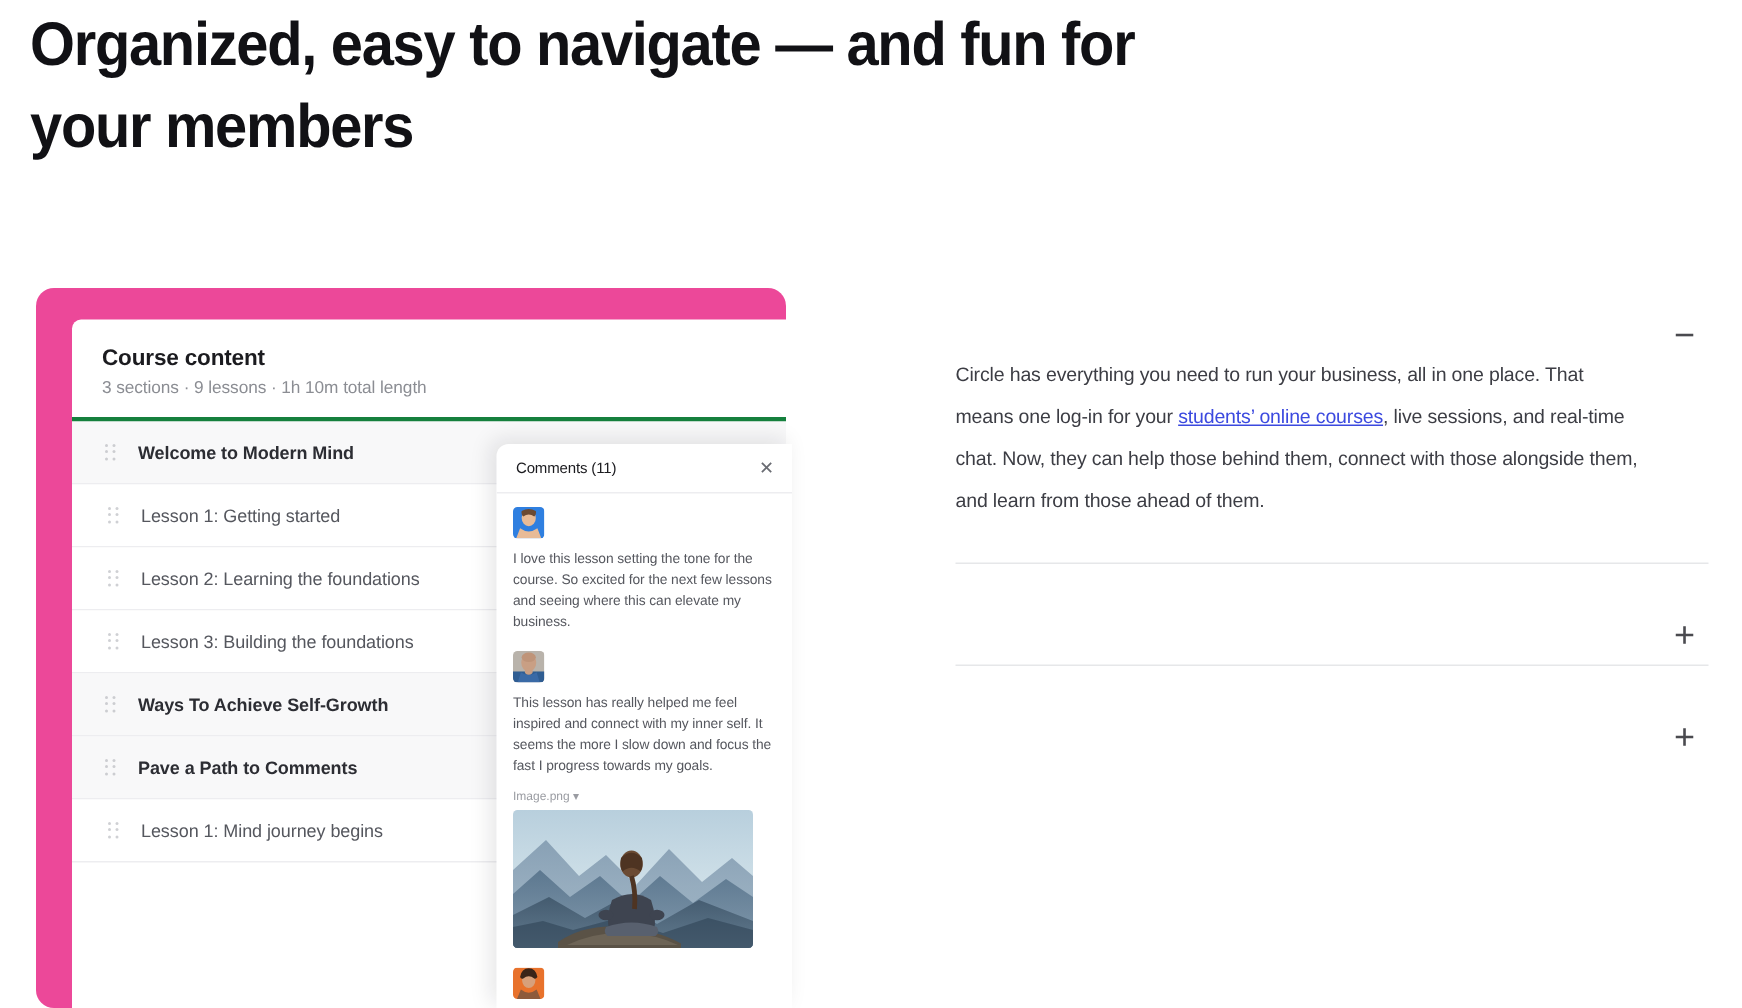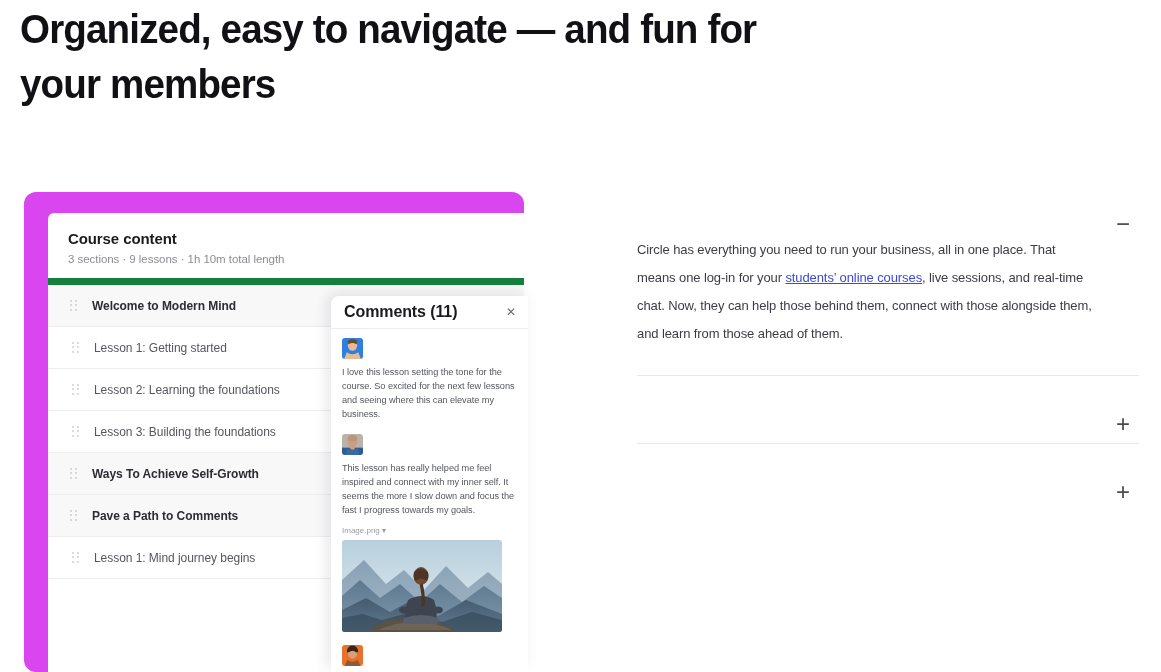--- a/index.html
+++ b/index.html
@@ -24,39 +24,39 @@
     font-family: "Liberation Sans", sans-serif;
     transform: scaleX(0.94);
     transform-origin: left top;
   }
 
   
   .shot-wrap {
     position: absolute;
     left: 24px; top: 192px;
     width: 500px; height: 480px;
-    background: #d946ef;
+    background: #ec4899;
     border-radius: 12px;
   }
   .course-card {
     position: absolute;
     left: 24px; top: 21px;
     width: 476px; height: 459px;
     background: #ffffff;
     border-radius: 6px 0 0 0;
     overflow: hidden;
   }
   .course-head { padding: 17px 20px 13px 20px; }
   .course-title {
     font-size: 15px; font-weight: 700; color: #1b1b1f;
     letter-spacing: -0.1px; margin-bottom: 6px;
   }
   .course-meta { font-size: 11.5px; color: #8b8d93; letter-spacing: -0.05px; }
 
-  .sec-list { border-top: 7px solid #15803d; }
+  .sec-list { border-top: 3px solid #15803d; }
   .row {
     display: flex; align-items: center;
     height: 42px;
     border-bottom: 1px solid #ededf0;
     background: #ffffff;
   }
   .row.section { background: #f8f8f9; padding-left: 22px; }
   .row.lesson  { padding-left: 24px; }
   .handle {
     width: 12px; height: 12px; margin-right: 10px;
@@ -80,21 +80,21 @@
     border-radius: 8px 0 0 0;
     box-shadow: -4px -3px 14px rgba(20,22,30,.10);
     overflow: hidden;
   }
   .cm-head {
     height: 33px; display: flex; align-items: center;
     justify-content: space-between;
     padding: 0 12px 0 13px;
     border-bottom: 1px solid #ededf0;
   }
-  .cm-title { font-size: 16px; font-weight: 700; color: #1b1b1f; letter-spacing: -0.1px; }
+  .cm-title { font-size: 10px; font-weight: 400; color: #1b1b1f; letter-spacing: -0.1px; }
   .cm-close { font-size: 12px; color: #6a6c73; line-height: 1; cursor: pointer; }
 
   .cm-body { padding: 9px 12px 0 11px; }
   .cm { margin-bottom: 6px; }
   .cm-top { display: flex; gap: 7px; }
   .av { width: 21px; height: 21px; border-radius: 3px; flex: 0 0 auto; overflow: hidden; }
   .cm-who { padding-top: 0px; }
   .cm-name {
     font-size: 9.5px; font-weight: 700; color: #24252b; letter-spacing: -0.05px;
     display: inline;

